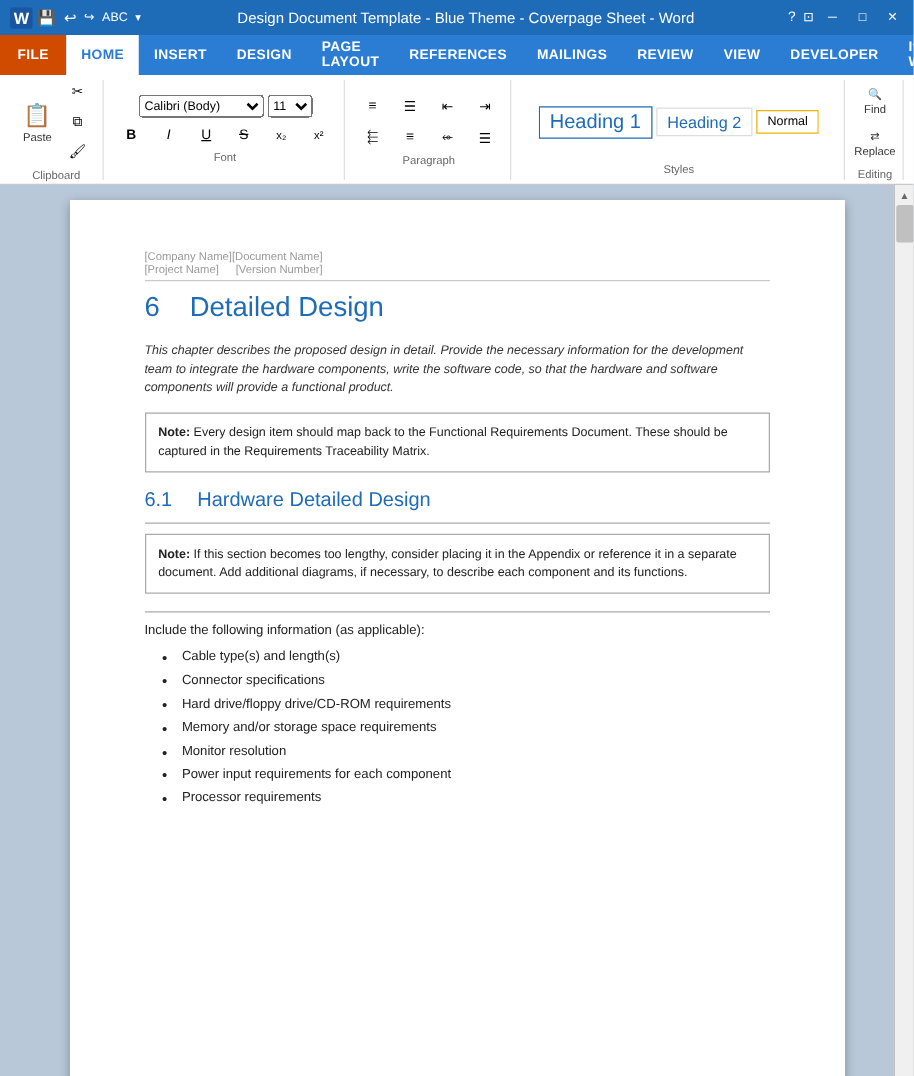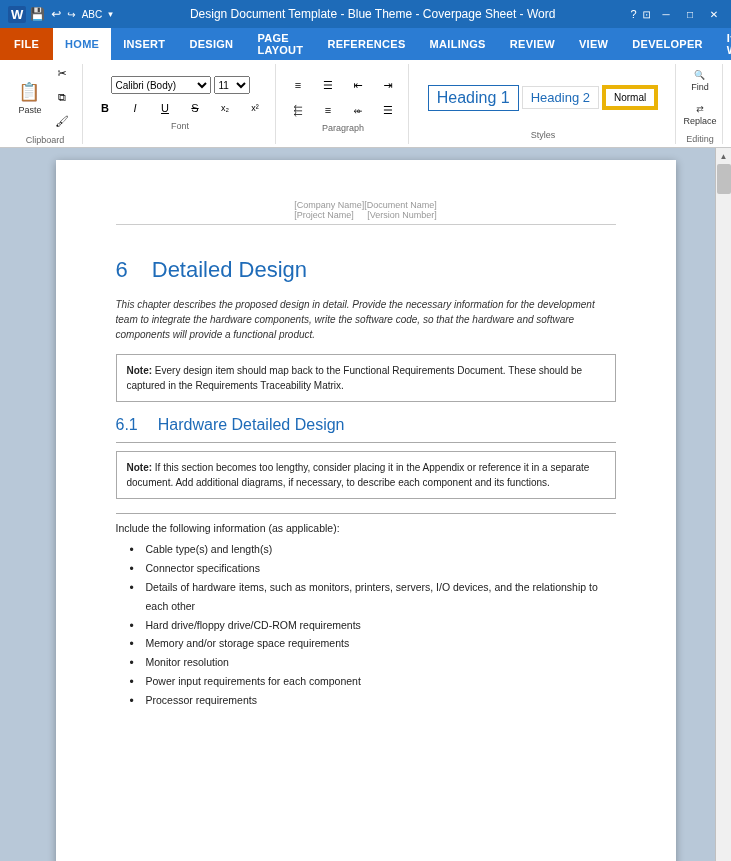--- a/index.html
+++ b/index.html
@@ -107,22 +107,22 @@
       width: 620px;
       min-height: 720px;
       box-shadow: 0 2px 8px rgba(0,0,0,0.3);
       padding: 40px 60px 40px 60px;
       position: relative;
     }
 
     
     .page-header {
       display: flex;
-      justify-content: center;
-      margin-bottom: 32px;
+      justify-content: flex-start;
+      margin-bottom: 8px;
       border-bottom: 1px solid #ccc;
       padding-bottom: 4px;
     }
     .header-left, .header-right { font-size: 9px; color: #999; }
 
     
     .chapter-heading {
       color: #1e6bb8;
       font-size: 22px;
       font-weight: 400;
@@ -295,21 +295,21 @@
       <div class="ribbon-small-btn">≡</div>
       <div class="ribbon-small-btn">⬰</div>
       <div class="ribbon-small-btn">☰</div>
     </div>
     <span class="ribbon-group-label">Paragraph</span>
   </div>
   <div class="ribbon-group" style="flex:1;">
     <div style="display:flex;gap:3px;align-items:center;height:60px;overflow:hidden;">
       <div style="padding:3px 8px;border:1px solid #1e6bb8;color:#1e6bb8;font-size:16px;font-weight:400;cursor:pointer;">Heading 1</div>
       <div style="padding:3px 8px;border:1px solid #ddd;color:#1e6bb8;font-size:13px;cursor:pointer;">Heading 2</div>
-      <div style="padding:3px 8px;border:4px solid #eab308;font-size:10px;cursor:pointer;">Normal</div>
+      <div style="padding:3px 8px;border:1px solid #eab308;font-size:10px;cursor:pointer;">Normal</div>
     </div>
     <span class="ribbon-group-label">Styles</span>
   </div>
   <div class="ribbon-group">
     <div class="ribbon-btn">
       <span>🔍</span>
       <span style="font-size:9px;">Find</span>
     </div>
     <div class="ribbon-btn">
       <span>⇄</span>
@@ -367,21 +367,20 @@
       <span> If this section becomes too lengthy, consider placing it in the Appendix or reference it in a separate document. Add additional diagrams, if necessary, to describe each component and its functions.</span>
     </div>
 
     <hr class="divider">
 
     <p class="include-text">Include the following information (as applicable):</p>
 
     <ul class="bullet-list">
     <li>Cable type(s) and length(s)</li>
         <li>Connector specifications</li>
-        <li>Details of hardware items, such as monitors, printers, servers, I/O devices, and the relationship to each other</li>
         <li>Hard drive/floppy drive/CD-ROM requirements</li>
         <li>Memory and/or storage space requirements</li>
         <li>Monitor resolution</li>
         <li>Power input requirements for each component</li>
         <li>Processor requirements</li>
       </ul>
 
   </div>
 </div>
 

